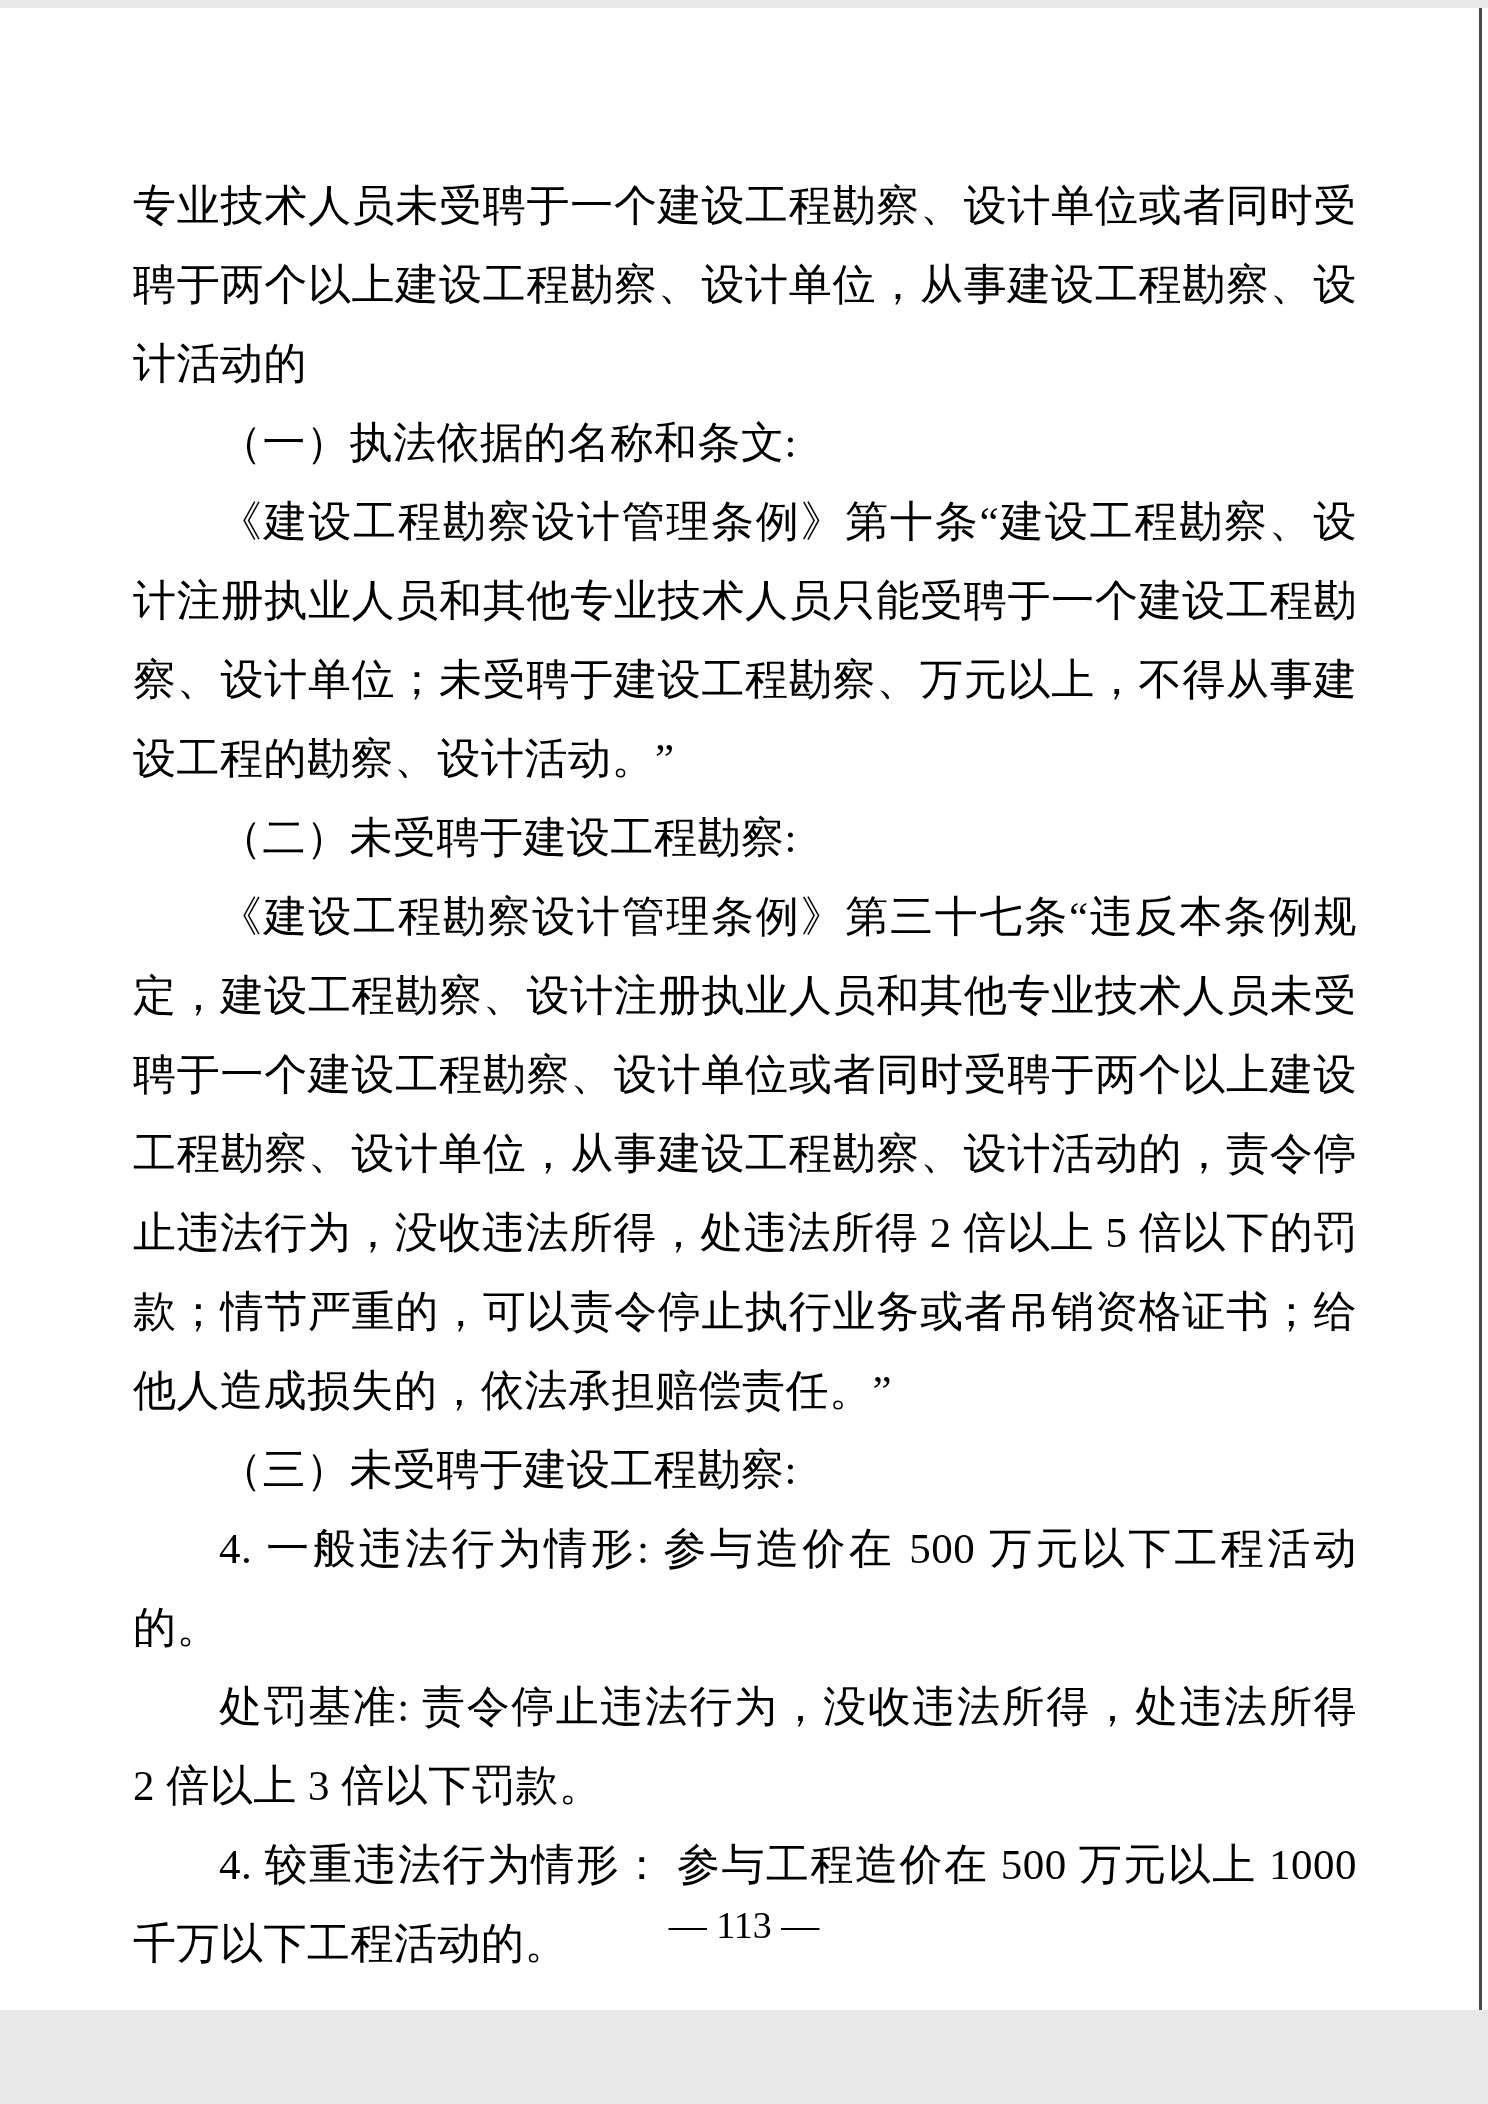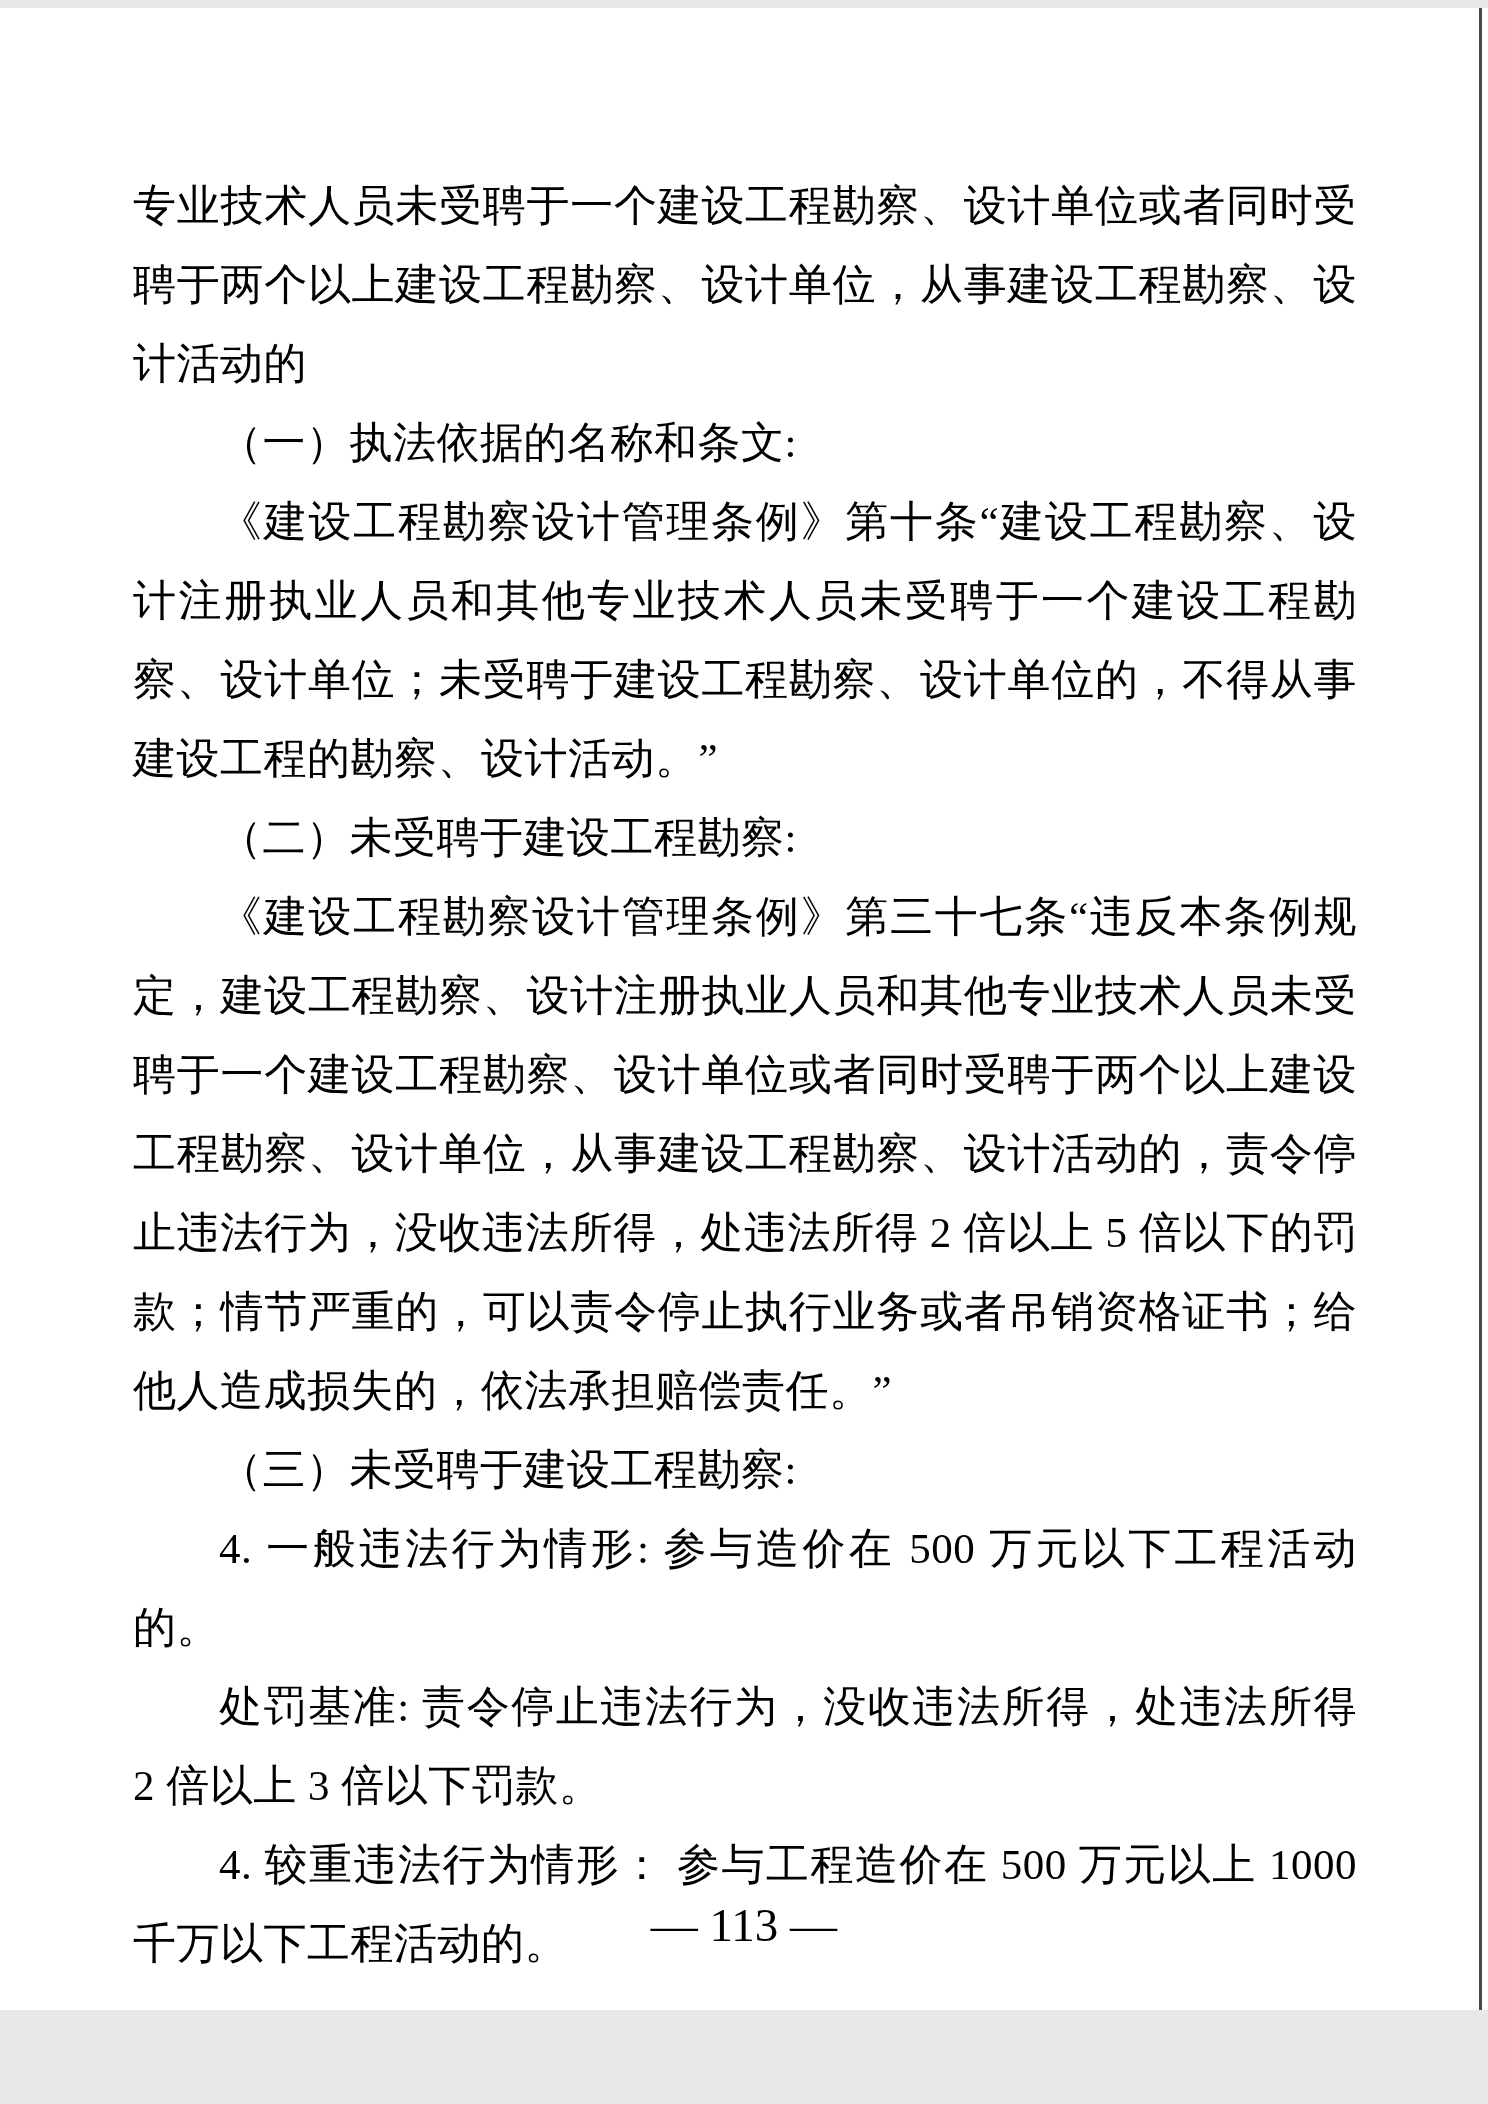--- a/index.html
+++ b/index.html
@@ -40,42 +40,42 @@
   }
   .doc-body p.heading {
     font-weight: 700;
   }
   .page-footer {
     position: absolute;
     left: 0;
     right: 0;
     top: 1893px;
     text-align: center;
-    font-size: 47px;
+    font-size: 38px;
     line-height: 48px;
     font-family: "Liberation Serif", "DejaVu Serif", serif;
     color: #000000;
   }
   .edge-line {
     position: absolute;
     top: 0;
     bottom: 0;
     right: 6px;
     width: 3px;
     background: #4a4a4a;
   }
 </style>
 </head>
 <body>
 
 <div class="page">
   <div class="doc-body">
       <p class=""><span class="run">专业技术人员未受聘于一个建设工程勘察、设计单位或者同时受聘于两个以上建设工程勘察、设计单位，从事建设工程勘察、设计活动的</span></p>
       <p class="heading indent"><span class="run-bold">（一）执法依据的名称和条文:</span></p>
-      <p class=" indent"><span class="run">《建设工程勘察设计管理条例》第十条“建设工程勘察、设计注册执业人员和其他专业技术人员未受聘于一个建设工程勘察、设计单位；未受聘于建设工程勘察、设计单位的，不得从事建设工程的勘察、设计活动。”</span></p>
+      <p class=" indent"><span class="run">《建设工程勘察设计管理条例》第十条“建设工程勘察、设计注册执业人员和其他专业技术人员只能受聘于一个建设工程勘察、设计单位；未受聘于建设工程勘察、万元以上，不得从事建设工程的勘察、设计活动。”</span></p>
       <p class="heading indent"><span class="run-bold">（二）未受聘于建设工程勘察:</span></p>
       <p class=" indent"><span class="run">《建设工程勘察设计管理条例》第三十七条“违反本条例规定，建设工程勘察、设计注册执业人员和其他专业技术人员未受聘于一个建设工程勘察、设计单位或者同时受聘于两个以上建设工程勘察、设计单位，从事建设工程勘察、设计活动的，责令停止违法行为，没收违法所得，处违法所得 2 倍以上 5 倍以下的罚款；情节严重的，可以责令停止执行业务或者吊销资格证书；给他人造成损失的，依法承担赔偿责任。”</span></p>
       <p class="heading indent"><span class="run-bold">（三）未受聘于建设工程勘察:</span></p>
       <p class=" indent"><span class="run-bold">4. 一般违法行为情形:</span><span class="run"> 参与造价在 500 万元以下工程活动的。</span></p>
       <p class=" indent"><span class="run-bold">处罚基准:</span><span class="run"> 责令停止违法行为，没收违法所得，处违法所得 2 倍以上 3 倍以下罚款。</span></p>
       <p class=" indent"><span class="run-bold">4. 较重违法行为情形：</span><span class="run"> 参与工程造价在 500 万元以上 1000 千万以下工程活动的。</span></p>
     </div>
   <div class="page-footer">— 113 —</div>
   <div class="edge-line"></div>
 </div>

